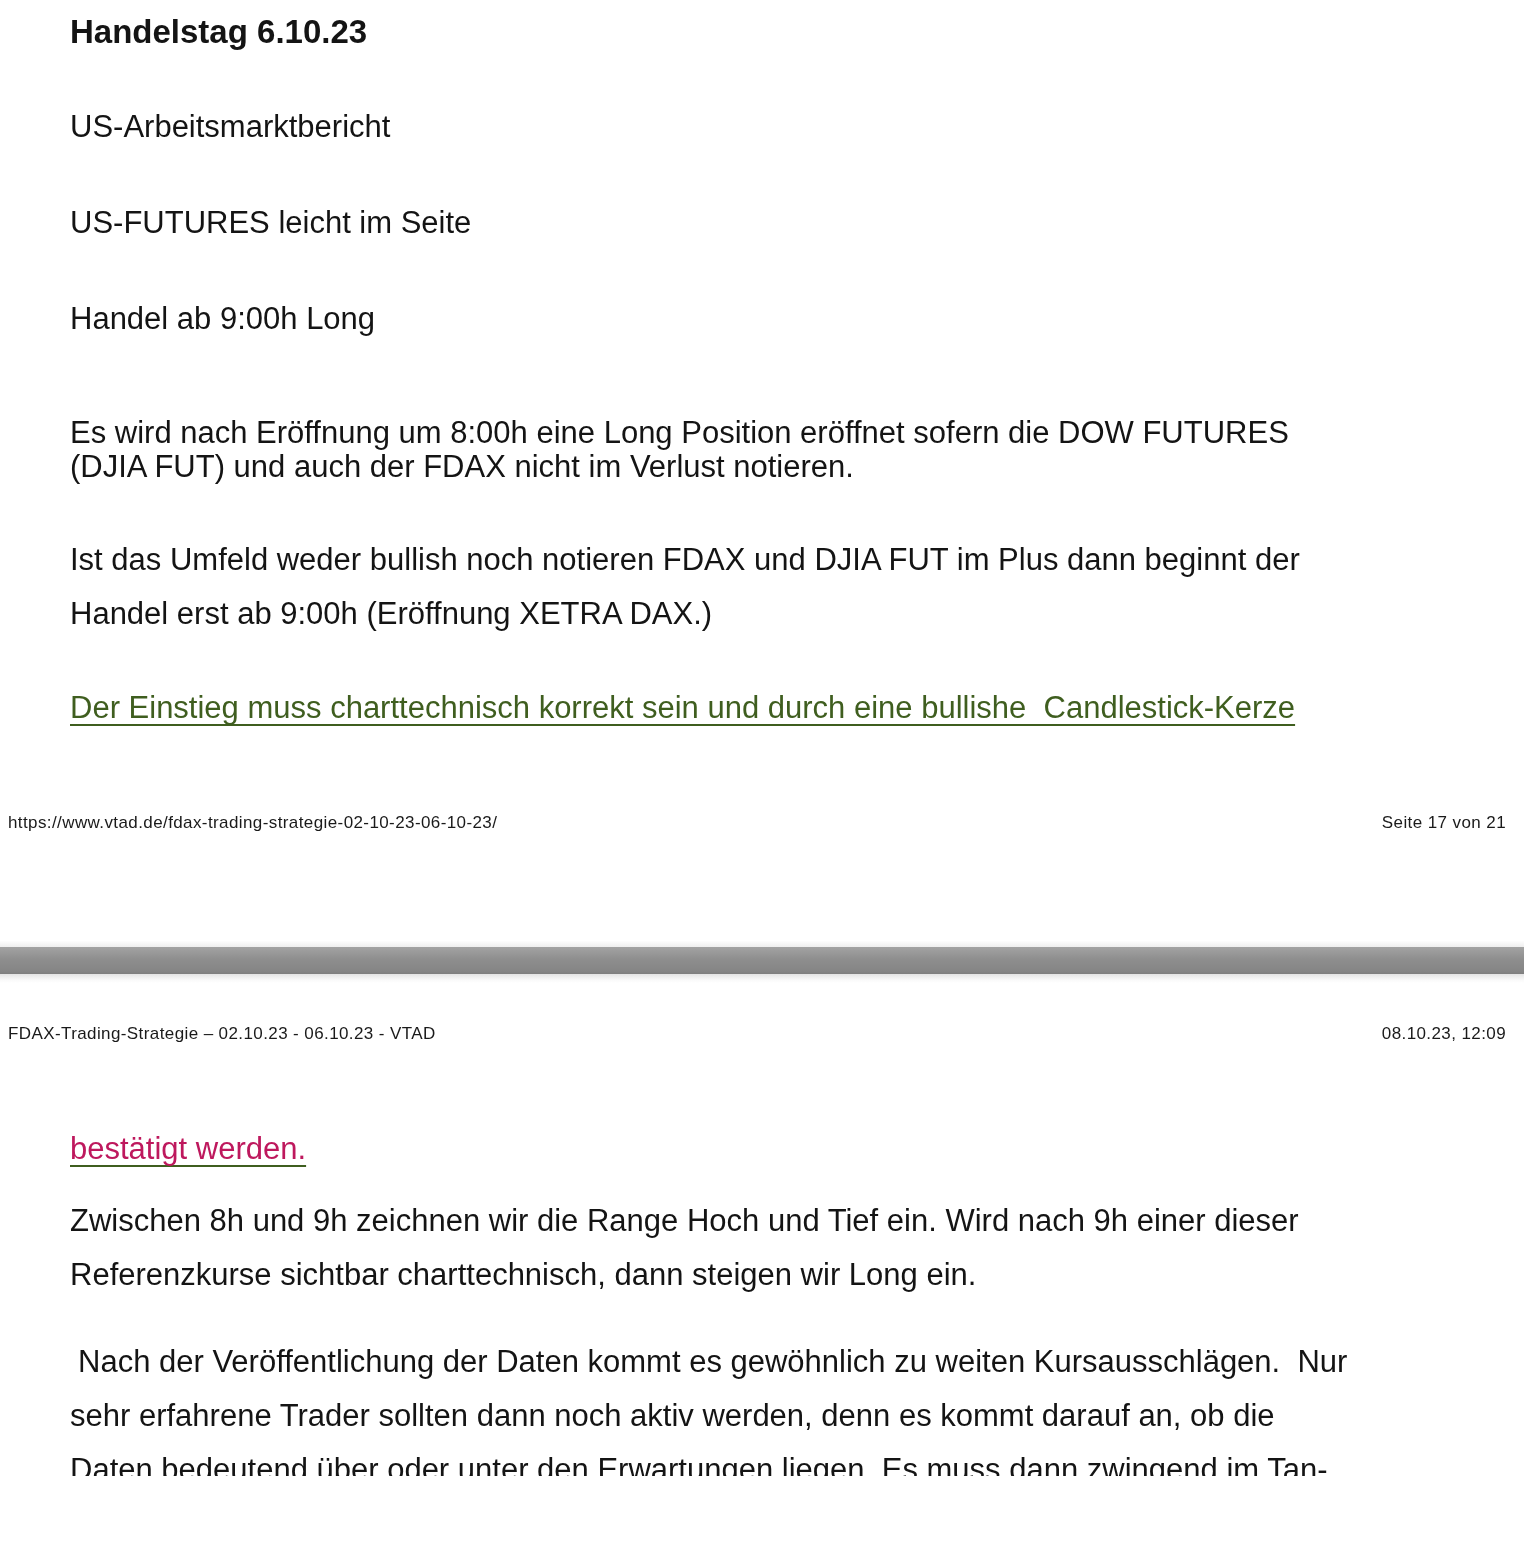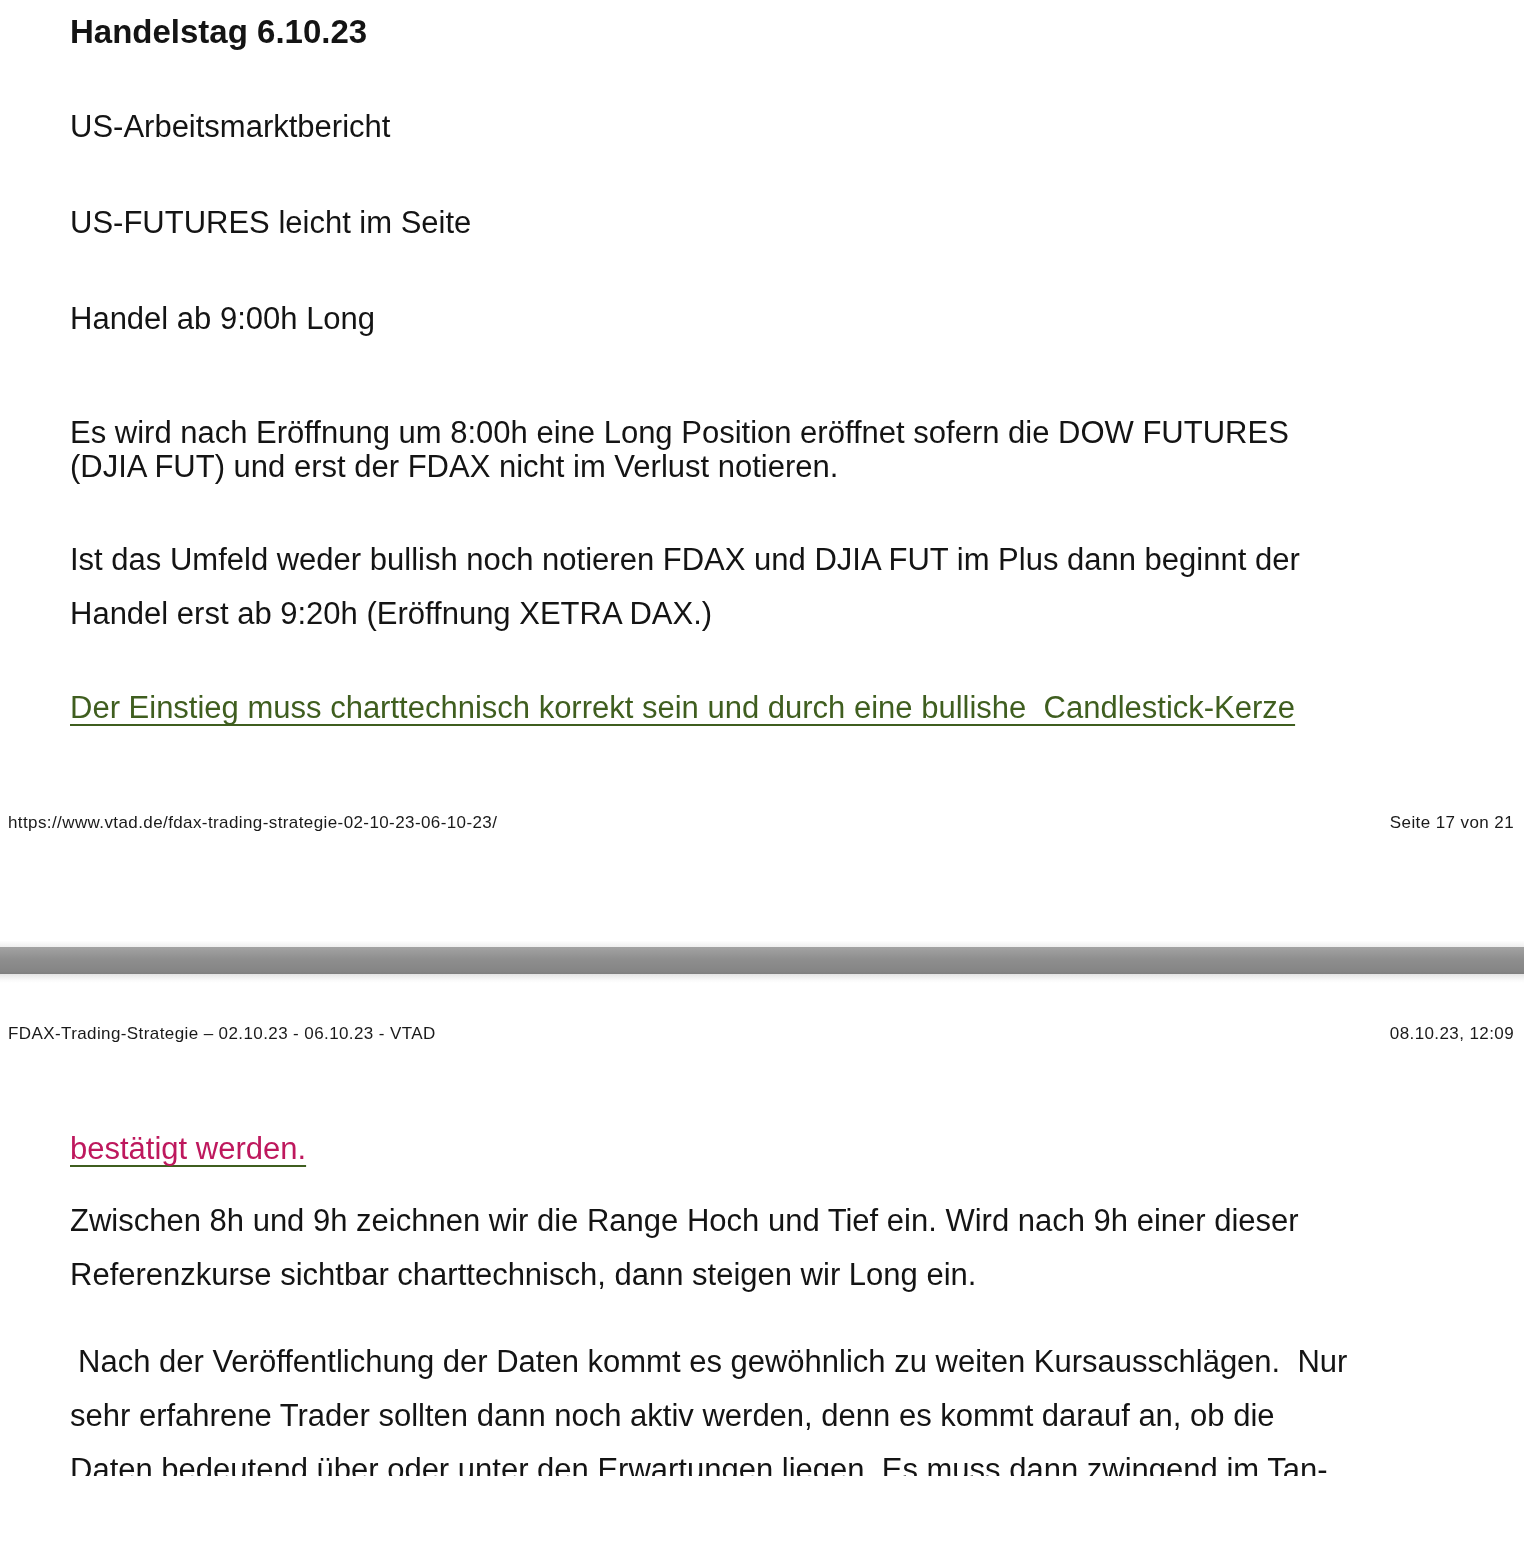--- a/index.html
+++ b/index.html
@@ -35,21 +35,21 @@
   }
   .meta {
     position: absolute;
     white-space: pre;
     font-size: 17px;
     line-height: 20px;
     letter-spacing: 0.4px;
     color: #1a1a1a;
   }
   .meta.left  { left: 8px; }
-  .meta.right { right: 10px; text-align: right; }
+  .meta.right { right: 18px; text-align: right; }
 
   .page-separator {
     position: absolute;
     left: 0;
     top: 941px;
     width: 1524px;
     height: 42px;
   }
   .sep-shadow-top {
     position: absolute;
@@ -77,24 +77,24 @@
 <div class="screen">
 
   <div>
     <div class="txt heading" style="top: 12px; color: rgb(20, 20, 20);">Handelstag 6.10.23</div>
 
     <div class="txt" style="top: 107px; color: rgb(20, 20, 20);">US-Arbeitsmarktbericht</div>
     <div class="txt" style="top: 203px; color: rgb(20, 20, 20);">US-FUTURES leicht im Seite</div>
     <div class="txt" style="top: 299px; color: rgb(20, 20, 20);">Handel ab 9:00h Long</div>
 
     <div class="txt" style="top: 393px; color: rgb(20, 20, 20); margin-top: 20px;">Es wird nach Eröffnung um 8:00h eine Long Position eröffnet sofern die DOW FUTURES</div>
-    <div class="txt" style="top: 447px; color: rgb(20, 20, 20);">(DJIA FUT) und erst der FDAX nicht im Verlust notieren.</div>
+    <div class="txt" style="top: 447px; color: rgb(20, 20, 20);">(DJIA FUT) und auch der FDAX nicht im Verlust notieren.</div>
 
     <div class="txt" style="top: 540px; color: rgb(20, 20, 20);">Ist das Umfeld weder bullish noch notieren FDAX und DJIA FUT im Plus dann beginnt der</div>
-    <div class="txt" style="top: 594px; color: rgb(20, 20, 20);">Handel erst ab 9:20h (Eröffnung XETRA DAX.)</div>
+    <div class="txt" style="top: 594px; color: rgb(20, 20, 20);">Handel erst ab 9:00h (Eröffnung XETRA DAX.)</div>
 
     <div class="txt green-link" style="top: 688px; color: rgb(63, 94, 31); text-decoration-color: rgb(63, 94, 31);">Der Einstieg muss charttechnisch korrekt sein und durch eine bullishe  Candlestick-Kerze</div>
 
     <div class="meta left" style="top:813px">https://www.vtad.de/fdax-trading-strategie-02-10-23-06-10-23/</div>
     <div class="meta right" style="top:813px">Seite 17 von 21</div>
   </div>
 
   <div class="page-separator">
     <div class="sep-shadow-top"></div>
     <div class="sep-bar" style="background: linear-gradient(rgb(163, 163, 163) 0%, rgb(142, 142, 142) 45%, rgb(133, 133, 133) 90%, rgb(126, 126, 126) 100%);"></div>

